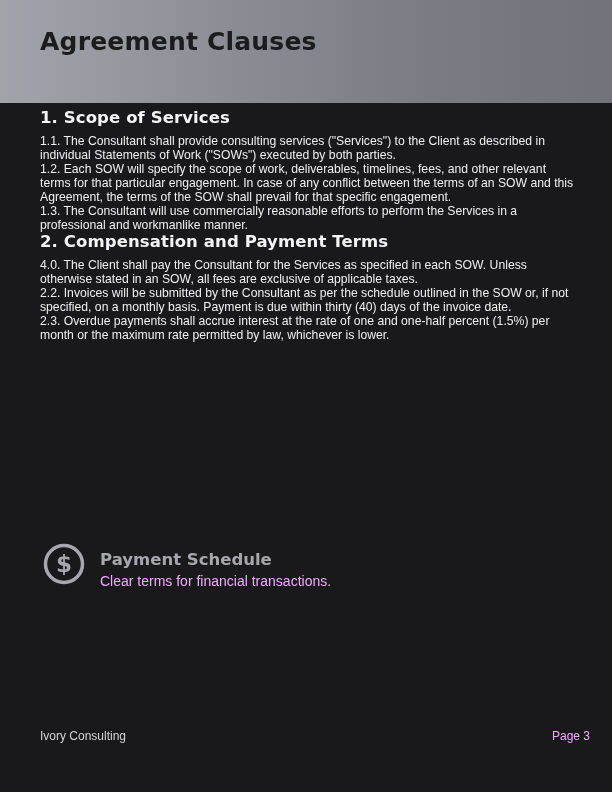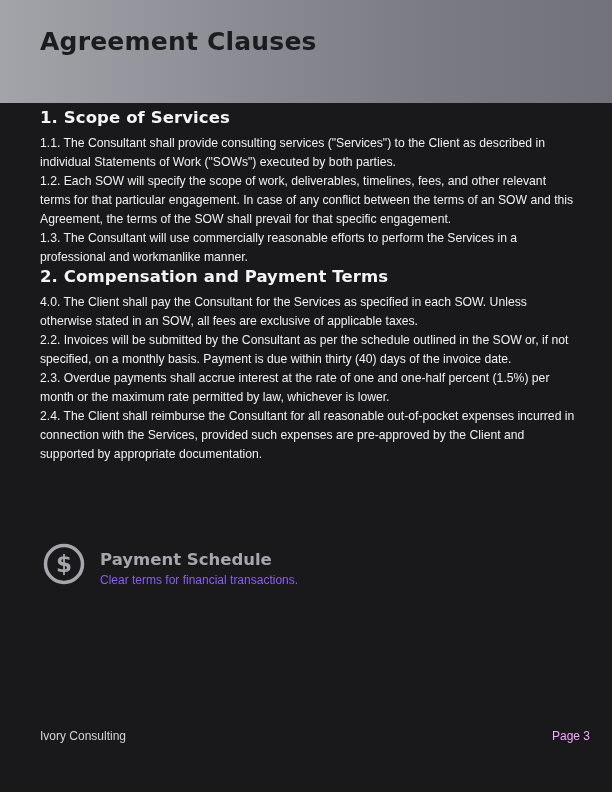--- a/index.html
+++ b/index.html
@@ -19,37 +19,37 @@
     font-family: "DejaVu Sans", sans-serif;
     font-size: 25px; font-weight: bold; color: #1c1c1f; letter-spacing: 0.2px;
   }
   .content { position: absolute; left: 40px; top: 108px; width: 535px; }
   .section h2 {
     margin: 0 0 7px 0;
     font-family: "DejaVu Sans", sans-serif;
     font-size: 16.5px; font-weight: bold; color: #f4f4f4; letter-spacing: 0.1px;
   }
   .section p {
-    margin: 0; font-size: 12.2px; line-height: 19px; color: #f0f0f0;
+    margin: 0; font-size: 12.2px; line-height: 14px; color: #f0f0f0;
   }
   .section + .section { }
   .feature {
     position: absolute; left: 42px; top: 542px; height: 50px; width: 400px;
   }
   .feature .icon {
     position: absolute; left: 0; top: 0; width: 44px; height: 44px;
   }
   .feature .title {
     position: absolute; left: 58px; top: 8px;
     font-family: "DejaVu Sans", sans-serif;
     font-size: 16.5px; font-weight: bold; color: #a6a6ad;
   }
   .feature .subtitle {
     position: absolute; left: 58px; top: 31px;
-    font-size: 12px; color: #8b5cf6;
+    font-size: 14px; color: #f0abfc;
   }
   .footer-left { position: absolute; left: 40px; top: 729px; font-size: 12px; color: #d4d4d4; }
   .footer-right { position: absolute; right: 22px; top: 729px; font-size: 12px; color: #f0abfc; }
 </style>
 </head>
 <body>
 
 <div class="header">
   <h1>Agreement Clauses</h1>
 </div>
@@ -59,21 +59,20 @@
     <h2>1. Scope of Services</h2>
     <p>1.1. The Consultant shall provide consulting services ("Services") to the Client as described in individual Statements of Work ("SOWs") executed by both parties.</p>
     <p>1.2. Each SOW will specify the scope of work, deliverables, timelines, fees, and other relevant terms for that particular engagement. In case of any conflict between the terms of an SOW and this Agreement, the terms of the SOW shall prevail for that specific engagement.</p>
     <p>1.3. The Consultant will use commercially reasonable efforts to perform the Services in a professional and workmanlike manner.</p>
   </div>
   <div class="section">
     <h2>2. Compensation and Payment Terms</h2>
     <p>4.0. The Client shall pay the Consultant for the Services as specified in each SOW. Unless otherwise stated in an SOW, all fees are exclusive of applicable taxes.</p>
     <p>2.2. Invoices will be submitted by the Consultant as per the schedule outlined in the SOW or, if not specified, on a monthly basis. Payment is due within thirty (40) days of the invoice date.</p>
     <p>2.3. Overdue payments shall accrue interest at the rate of one and one-half percent (1.5%) per month or the maximum rate permitted by law, whichever is lower.</p>
-    <p>2.4. The Client shall reimburse the Consultant for all reasonable out-of-pocket expenses incurred in connection with the Services, provided such expenses are pre-approved by the Client and supported by appropriate documentation.</p>
   </div>
 </div>
 
 <div class="feature">
   <span class="icon">
     <svg width="44" height="44" viewBox="0 0 44 44">
       <circle cx="22" cy="22" r="18.5" fill="none" stroke="#a6a6ad" stroke-width="3.5"></circle>
       <text x="22" y="30" text-anchor="middle" font-family="DejaVu Sans, sans-serif" font-size="23" font-weight="bold" fill="#a6a6ad">$</text>
     </svg>
   </span>

